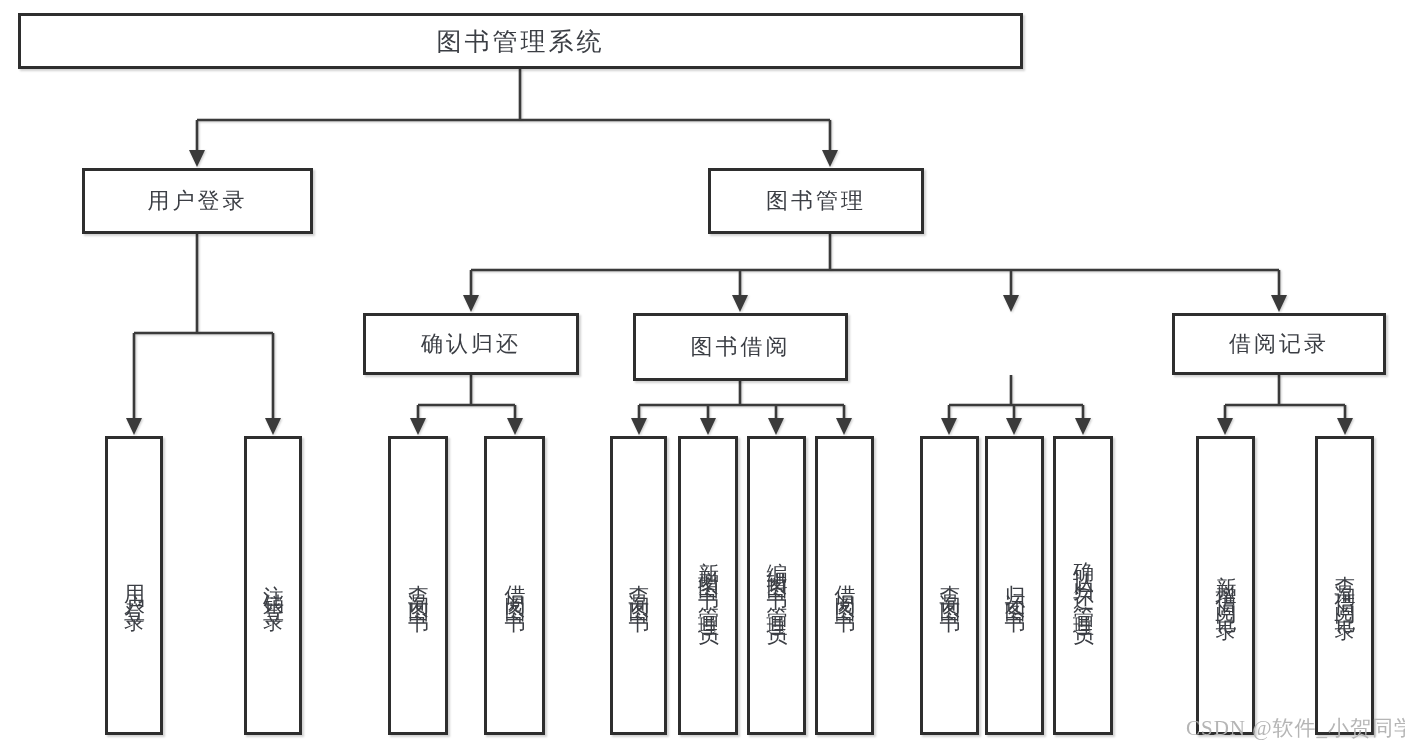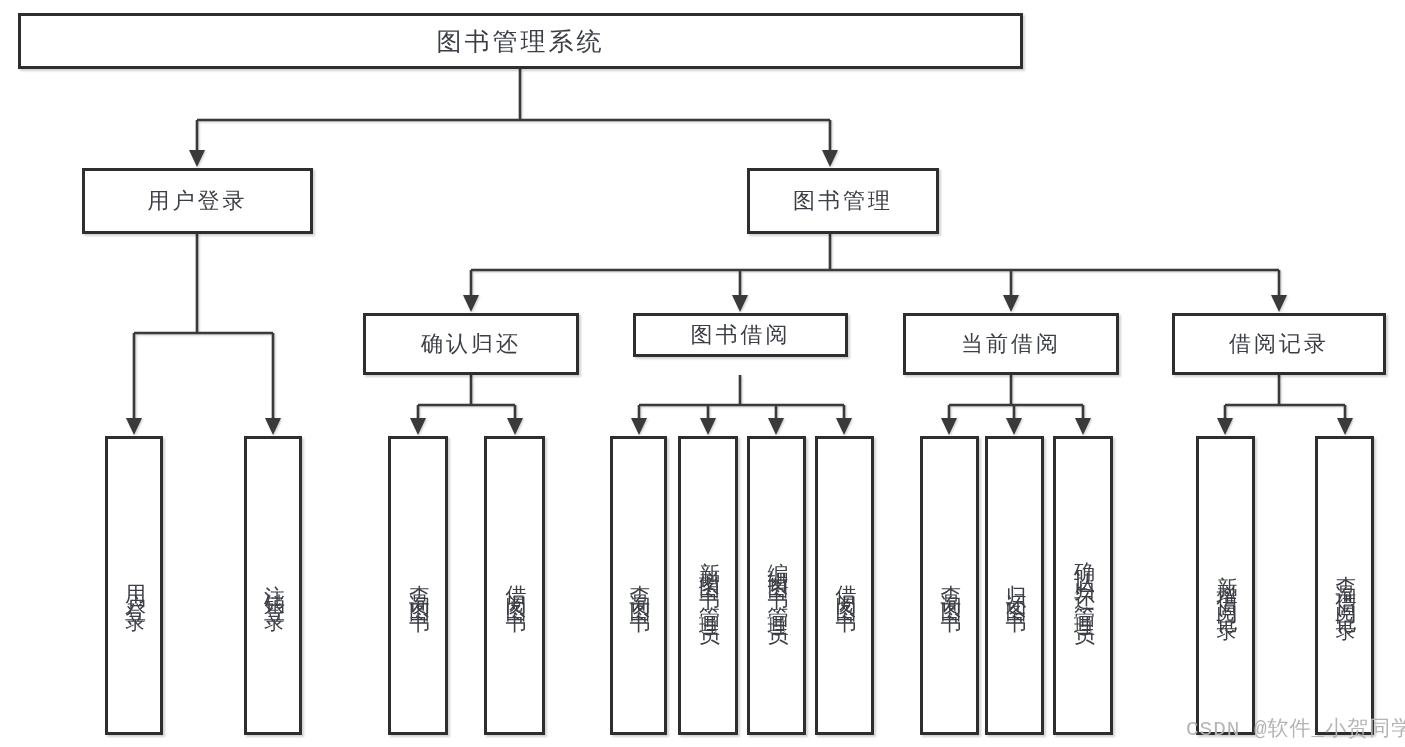--- a/index.html
+++ b/index.html
@@ -1,18 +1,18 @@
 <!DOCTYPE html>
 <html><head>
 <meta charset="utf-8">
 <style>
   html,body{margin:0;padding:0;background:#ffffff;}
   .canvas{
     position:relative;width:1405px;height:747px;background:var(--bg,#fff);
-    font-family:Liberation Mono, monospace;overflow:hidden;
+    font-family:Liberation Serif, serif;overflow:hidden;
     --line:#3a3a3a;--border:#2e2e2e;--text:#3b3e44;--wm:#b5b5b5;--bg:#ffffff;
   }
   svg.connectors{position:absolute;left:0;top:0;width:1405px;height:747px;
     filter:drop-shadow(1.5px 1.5px 1px rgba(0,0,0,.22));}
   svg.connectors .lines{fill:none;stroke:var(--line);stroke-width:2.6px;}
   svg.connectors .arrows{fill:var(--line);stroke:none;}
   .node{
     position:absolute;box-sizing:border-box;background:#fff;
     border:3px solid var(--border);color:var(--text);
     display:flex;align-items:center;justify-content:center;
@@ -54,32 +54,29 @@
       M1217,418 h16 l-8,17 z M1337,418 h16 l-8,17 z"></path>
   </svg>
 
   <div class="node h title" style="left:18px;top:13px;width:1005px;height:56px">
     <span class="lbl">图书管理系统</span>
   </div>
 
   <div class="node h" style="left:82px;top:168px;width:231px;height:66px">
     <span class="lbl">用户登录</span>
   </div>
-  <div class="node h" style="left:747px;top:168px;width:192px;height:66px">
+  <div class="node h" style="left:708px;top:168px;width:216px;height:66px">
     <span class="lbl">图书管理</span>
   </div>
 
   <div class="node h" style="left:363px;top:313px;width:216px;height:62px">
     <span class="lbl">确认归还</span>
   </div>
-  <div class="node h" style="left:633px;top:313px;width:215px;height:44px">
+  <div class="node h" style="left:633px;top:313px;width:215px;height:68px">
     <span class="lbl">图书借阅</span>
-  </div>
-  <div class="node h" style="left:903px;top:313px;width:216px;height:62px">
-    <span class="lbl">当前借阅</span>
   </div>
   <div class="node h" style="left:1172px;top:313px;width:214px;height:62px">
     <span class="lbl">借阅记录</span>
   </div>
 
   <div class="node v" style="left:105px;top:436px;width:58px;height:299px">
     <span class="lbl">用户登录</span>
   </div>
   <div class="node v" style="left:244px;top:436px;width:58px;height:299px">
     <span class="lbl">注销登录</span>

